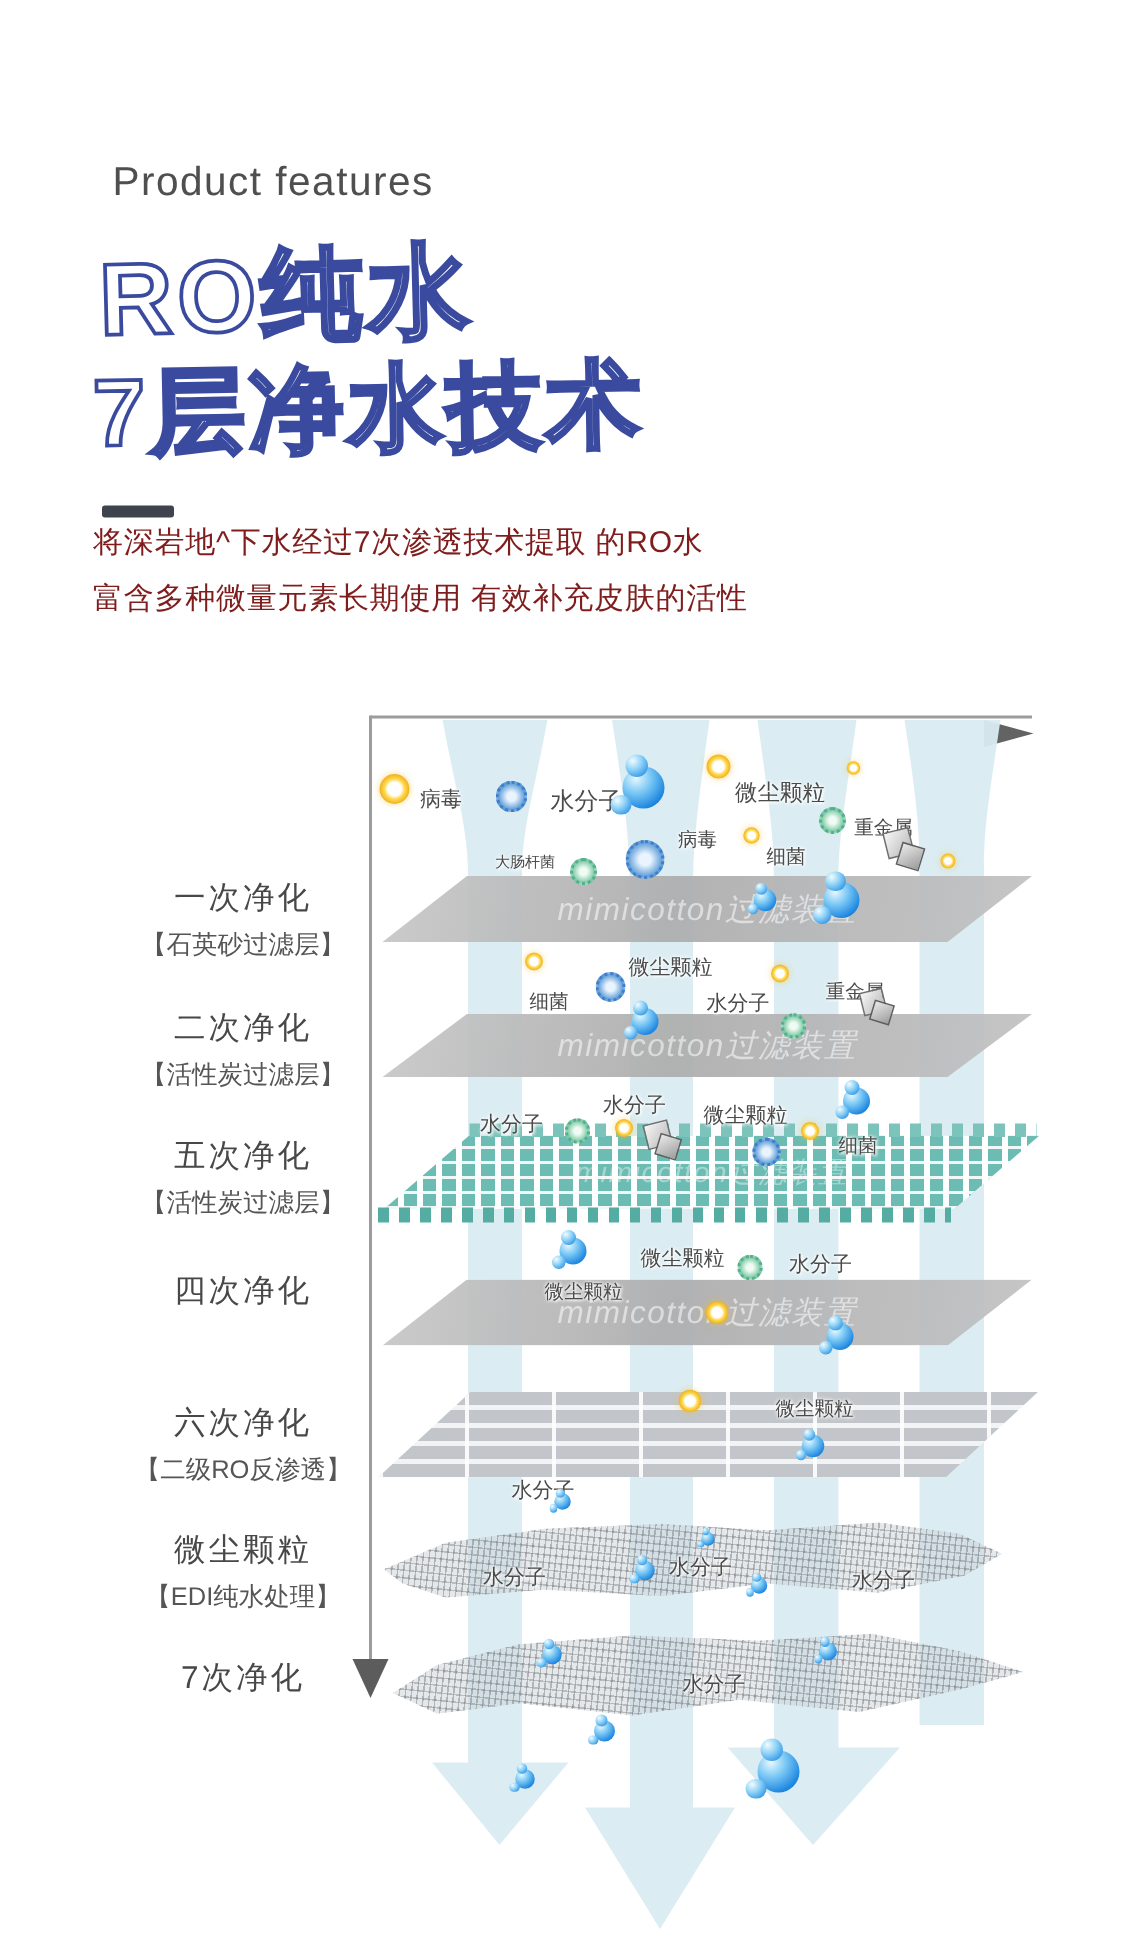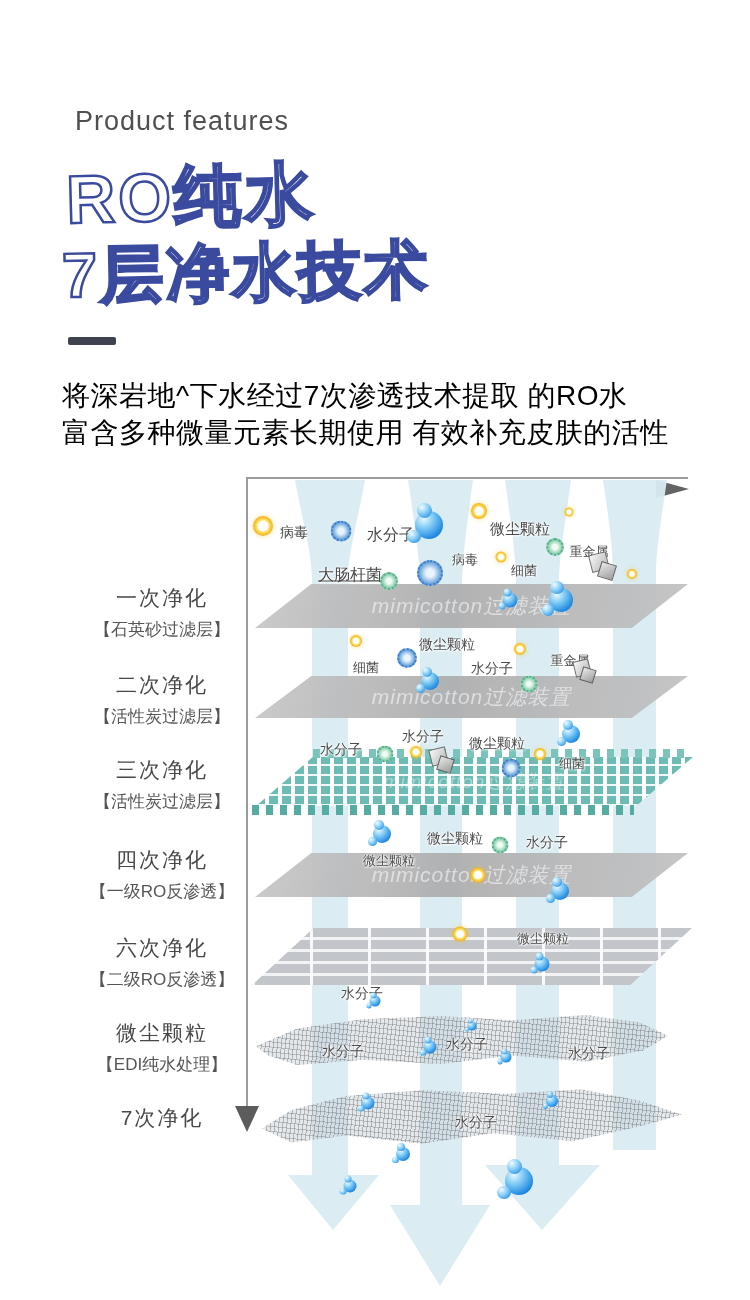--- a/index.html
+++ b/index.html
@@ -8,21 +8,21 @@
   .abs{position:absolute;}
 
   
   .eyebrow{left:75px;top:106px;font-size:27px;color:#4f4f4f;font-weight:500;letter-spacing:1px;}
   .big-title{color:#fff;-webkit-text-stroke:2.5px #3a4a9e;text-stroke:2.5px #3a4a9e;
              font-weight:800;letter-spacing:3px;white-space:nowrap;
              text-shadow:0 0 1px #3a4a9e;}
   .big-title.line1{left:66px;top:152px;font-size:68px;transform:rotate(-1.5deg);}
   .big-title.line2{left:62px;top:230px;font-size:63px;transform:rotate(-1deg);}
   .title-dash{left:68px;top:337px;width:48px;height:8px;background:#3f434d;border-radius:2px;}
-  .desc{left:62px;top:377px;width:680px;font-size:28px;line-height:37px;color:#000000;letter-spacing:.5px;}
+  .desc{left:62px;top:344px;width:680px;font-size:20px;line-height:37px;color:#7f1d1d;letter-spacing:.5px;}
 
   
   .stage{left:58px;width:208px;text-align:center;}
   .stage-title{font-size:21px;color:#484848;letter-spacing:2px;}
   .stage-sub{font-size:17px;color:#555;margin-top:6px;letter-spacing:0;white-space:nowrap;}
 
   
   .axis-h{left:247px;top:477px;width:441px;height:2px;background:#9c9c9c;}
   .axis-h-arrow{left:656px;top:480px;width:0;height:0;
       border-top:9px solid transparent;border-bottom:9px solid transparent;border-left:33px solid #636363;}
@@ -101,26 +101,25 @@
 
   <div class="abs stage" style="top:671px">
     <div class="stage-title">二次净化</div>
     <div class="stage-sub">【活性炭过滤层】</div>
   </div>
   <div class="abs stage" style="top:584px">
     <div class="stage-title">一次净化</div>
     <div class="stage-sub">【石英砂过滤层】</div>
   </div>
   <div class="abs stage" style="top:756px">
-    <div class="stage-title">三次净化</div>
+    <div class="stage-title">五次净化</div>
     <div class="stage-sub">【活性炭过滤层】</div>
   </div>
   <div class="abs stage" style="top:846px">
     <div class="stage-title">四次净化</div>
-    <div class="stage-sub">【一级RO反渗透】</div>
   </div>
   <div class="abs stage" style="top:934px">
     <div class="stage-title">六次净化</div>
     <div class="stage-sub">【二级RO反渗透】</div>
   </div>
   <div class="abs stage" style="top:1019px">
     <div class="stage-title">微尘颗粒</div>
     <div class="stage-sub">【EDI纯水处理】</div>
   </div>
   <div class="abs stage" style="top:1104px">
@@ -170,21 +169,21 @@
         <div class="pt pt-L" style="left: 465px; top: 556px; font-size: 13px;">病毒</div>
         <div class="pt pt-y" style="left: 479px; top: 507px; width: 16px; height: 16px;"></div>
         <div class="pt pt-L" style="left: 520px; top: 525px; font-size: 15px;">微尘颗粒</div>
         <div class="pt pt-y" style="left: 501px; top: 553px; width: 11px; height: 11px;"></div>
         <div class="pt pt-L" style="left: 524px; top: 567px; font-size: 13px;">细菌</div>
         <div class="pt pt-vg" style="left: 555px; top: 543px; width: 14px; height: 14px;"></div>
         <div class="pt pt-L" style="left: 589px; top: 548px; font-size: 13px;">重金属</div>
         <div class="pt pt-m" style="left: 602px; top: 561px; width: 24px; height: 24px;"></div>
         <div class="pt pt-y" style="left: 569px; top: 508px; width: 9px; height: 9px;"></div>
         <div class="pt pt-y" style="left: 632px; top: 570px; width: 10px; height: 10px;"></div>
-        <div class="pt pt-L" style="left: 350px; top: 571px; font-size: 16px; text-decoration: underline;">大肠杆菌</div>
+        <div class="pt pt-L" style="left: 350px; top: 571px; font-size: 10px;">大肠杆菌</div>
         <div class="pt pt-vg" style="left: 389px; top: 577px; width: 14px; height: 14px;"></div>
         <div class="pt pt-vb" style="left: 430px; top: 569px; width: 22px; height: 22px;"></div>
         <div class="pt pt-w" style="left: 510px; top: 596px; width: 15px; height: 15px;"></div>
         <div class="pt pt-w" style="left: 561px; top: 596px; width: 24px; height: 24px;"></div>
         <div class="pt pt-y" style="left: 356px; top: 637px; width: 12px; height: 12px;"></div>
         <div class="pt pt-L" style="left: 447px; top: 641px; font-size: 14px;">微尘颗粒</div>
         <div class="pt pt-vb" style="left: 407px; top: 654px; width: 16px; height: 16px;"></div>
         <div class="pt pt-L" style="left: 366px; top: 664px; font-size: 13px;">细菌</div>
         <div class="pt pt-L" style="left: 492px; top: 665px; font-size: 14px;">水分子</div>
         <div class="pt pt-y" style="left: 520px; top: 645px; width: 12px; height: 12px;"></div>

